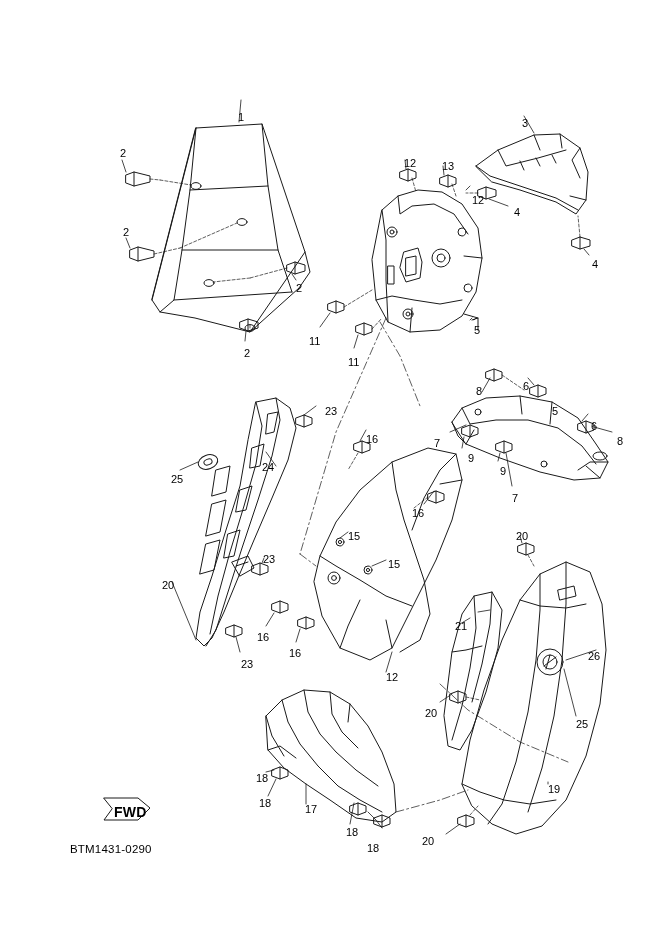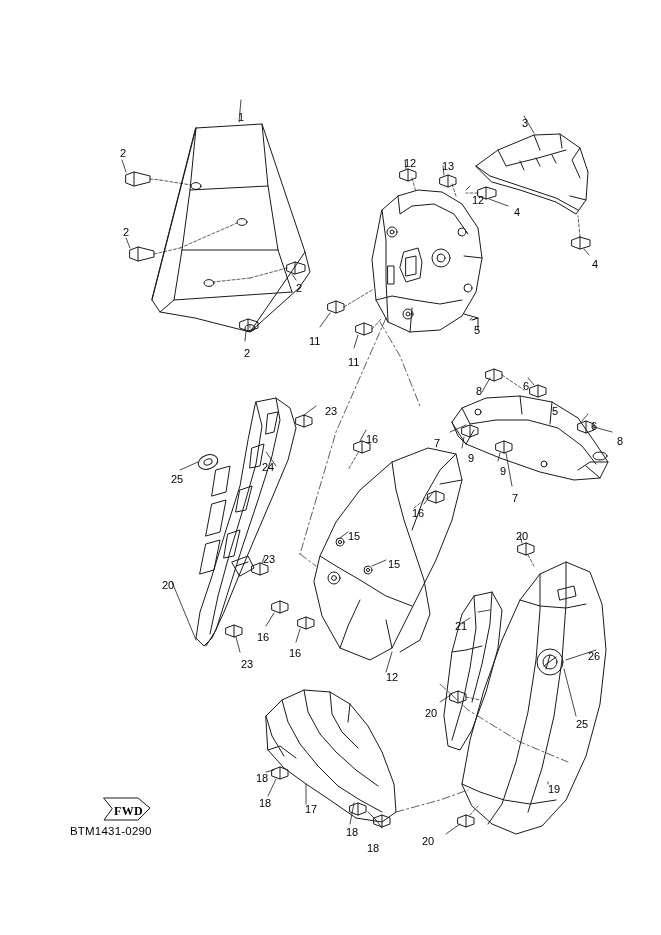--- a/index.html
+++ b/index.html
@@ -32,22 +32,22 @@
   }
   .partcode {
     position: absolute;
     font-family: "Liberation Sans", sans-serif;
     font-size: 11.5px;
     color: #000000;
     letter-spacing: 0.2px;
   }
   .fwd-label {
     position: absolute;
-    font-family: Liberation Serif, serif;
-    font-size: 12px;
+    font-family: Liberation Sans, sans-serif;
+    font-size: 14px;
     font-weight: bold;
     color: #000000;
     letter-spacing: 0.3px;
   }
 </style>
 </head>
 <body>
 
 <div id="page">
 
@@ -395,15 +395,15 @@
   <div class="callout" style="left:325px; top:406px;">23</div>
   <div class="callout" style="left:263px; top:554px;">23</div>
   <div class="callout" style="left:241px; top:659px;">23</div>
   <div class="callout" style="left:262px; top:462px;">24</div>
   <div class="callout" style="left:171px; top:474px;">25</div>
   <div class="callout" style="left:576px; top:719px;">25</div>
   <div class="callout" style="left:588px; top:651px;">26</div>
 
   <div class="fwd-label" style="left:114px; top:804px;">FWD</div>
 
-  <div class="partcode" style="left:70px; top:825px;">BTM1431-0290</div>
+  <div class="partcode" style="left:70px; top:843px;">BTM1431-0290</div>
 
 </div>
 
 </body></html>

